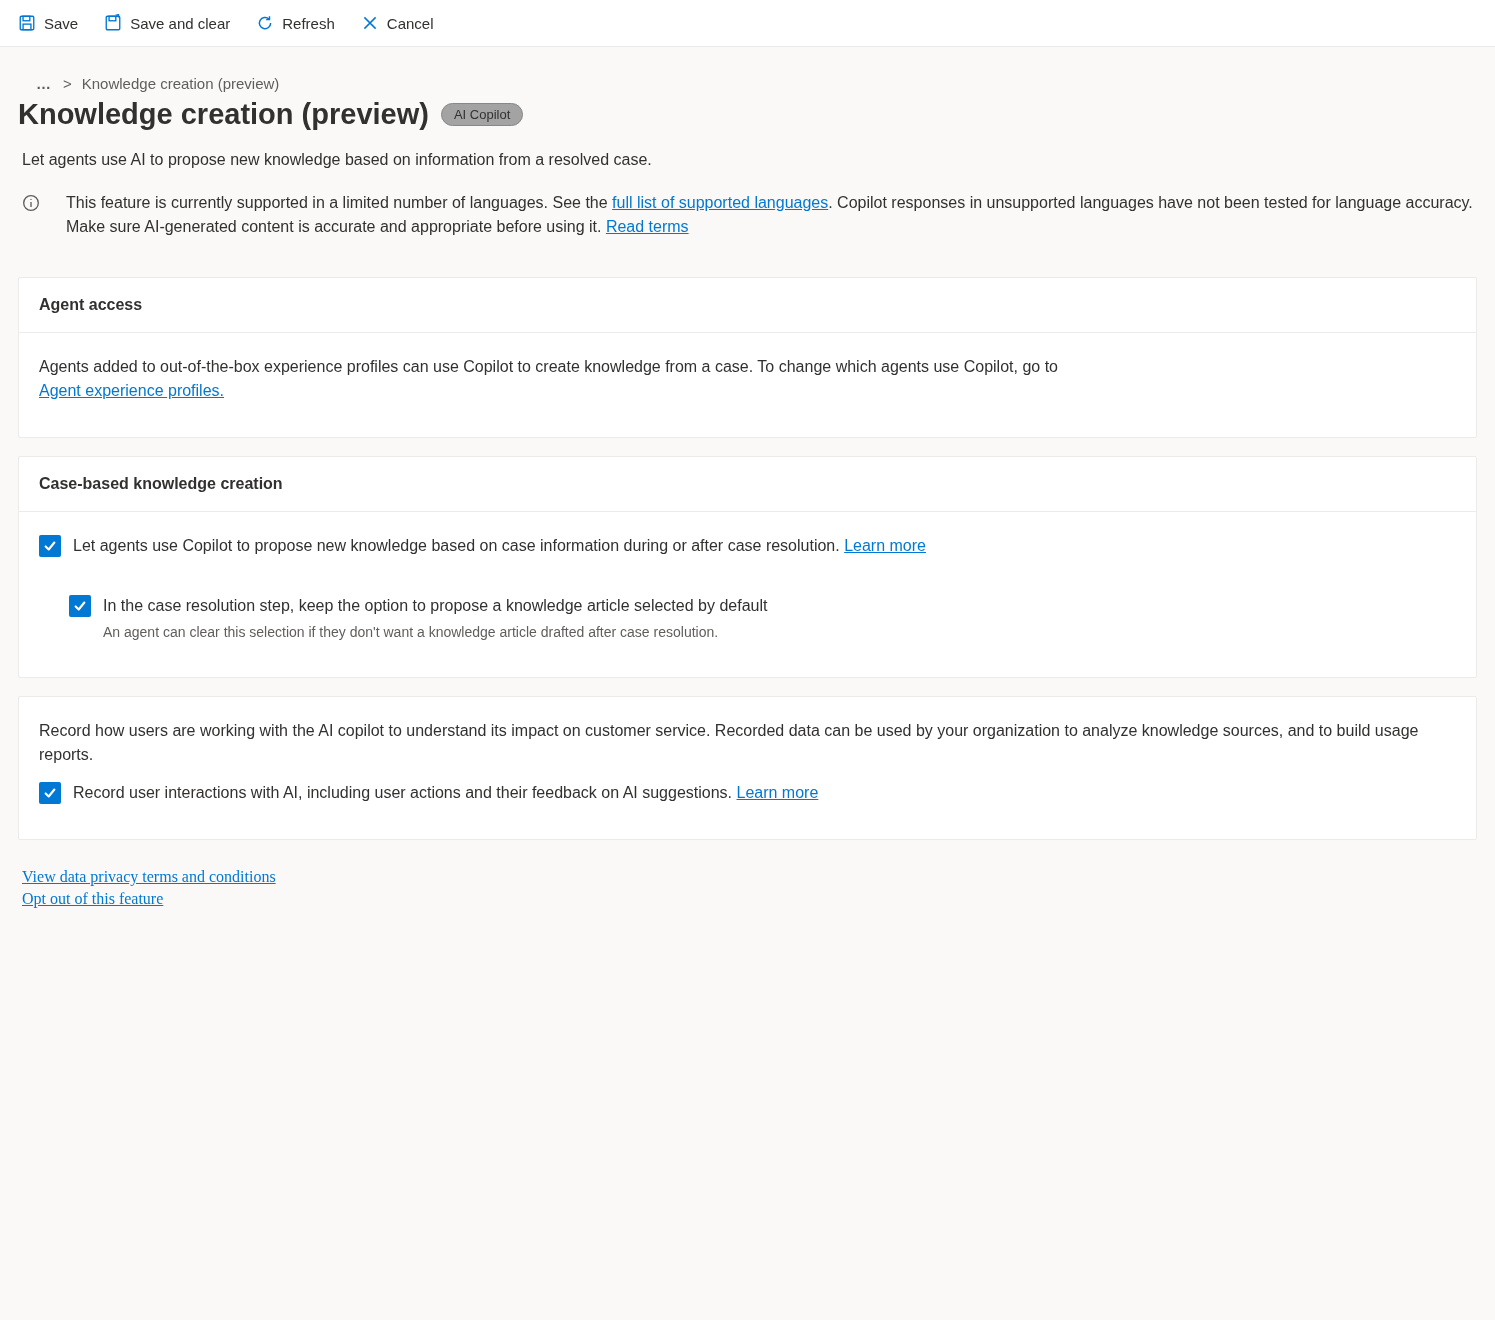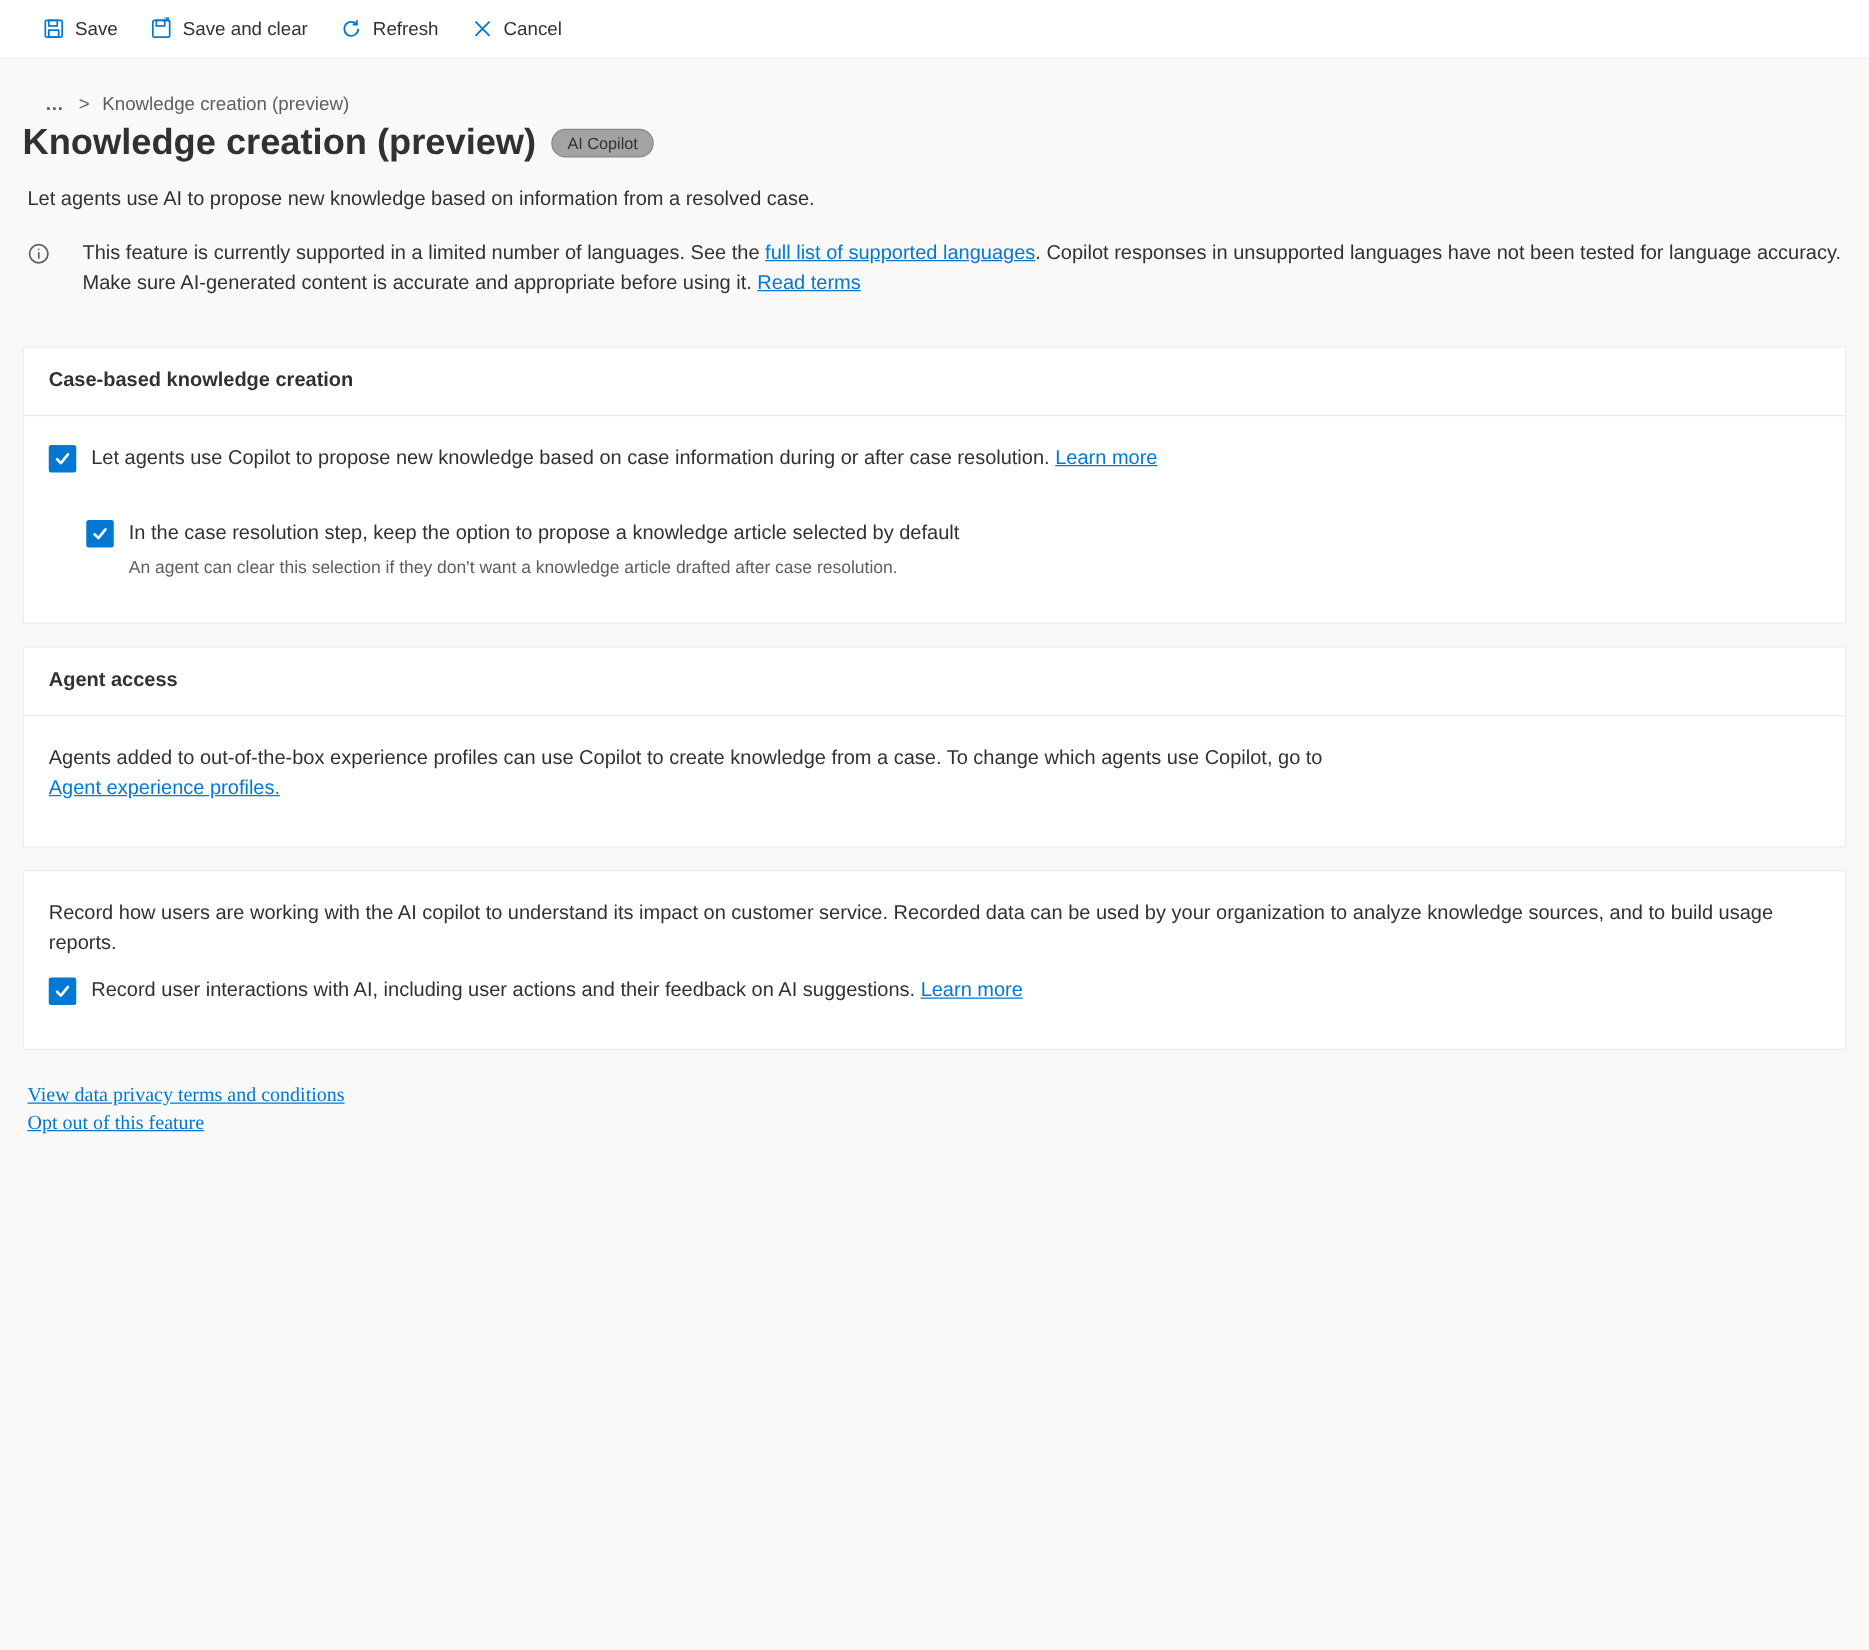--- a/index.html
+++ b/index.html
@@ -6,21 +6,21 @@
     body {
       font-family: "Segoe UI", -apple-system, sans-serif;
       font-size: 14px;
       color: #323130;
       background: #faf9f8;
     }
     .toolbar {
       display: flex;
       align-items: center;
       gap: 6px;
-      padding: 8px 24px;
+      padding: 8px 8px;
       background: #ffffff;
       border-bottom: 1px solid #edebe9;
     }
     .toolbar-btn {
       display: flex;
       align-items: center;
       gap: 8px;
       padding: 6px 10px;
       background: transparent;
       border: none;
@@ -230,20 +230,29 @@
   <div class="info-banner">
     <span class="info-icon">
       <svg viewBox="0 0 16 16" fill="none" stroke="currentColor" stroke-width="1.2">
           <circle cx="8" cy="8" r="6.5"></circle>
           <line x1="8" y1="7" x2="8" y2="11.5"></line>
           <circle cx="8" cy="4.8" r="0.6" fill="currentColor" stroke="none"></circle>
         </svg>
     </span>
     <div>
       <span>This feature is currently supported in a limited number of languages. See the </span><a href="#" class="link">full list of supported languages</a><span>. Copilot responses in unsupported languages have not been tested for language accuracy. Make sure AI-generated content is accurate and appropriate before using it. </span><a href="#" class="link">Read terms</a>
+    </div>
+  </div>
+
+  <div class="card">
+    <div class="card-header">Agent access</div>
+    <div class="card-body">
+      <div>
+        <span>Agents added to out-of-the-box experience profiles can use Copilot to create knowledge from a case. To change which agents use Copilot, go to </span><br><a href="#" class="link">Agent experience profiles.</a>
+      </div>
     </div>
   </div>
 
   <div class="card">
     <div class="card-header">Case-based knowledge creation</div>
     <div class="card-body">
       <div class="checkbox-row">
         <span class="checkbox">
           <svg viewBox="0 0 16 16" fill="none" stroke="currentColor" stroke-width="2.4" stroke-linecap="round" stroke-linejoin="round">
               <polyline points="3,8.5 6.5,12 13,4"></polyline>
@@ -257,29 +266,20 @@
       <div class="checkbox-row nested">
         <span class="checkbox">
           <svg viewBox="0 0 16 16" fill="none" stroke="currentColor" stroke-width="2.4" stroke-linecap="round" stroke-linejoin="round">
               <polyline points="3,8.5 6.5,12 13,4"></polyline>
             </svg>
         </span>
         <div class="checkbox-label-stack">
           <span>In the case resolution step, keep the option to propose a knowledge article selected by default</span>
           <div class="checkbox-desc">An agent can clear this selection if they don't want a knowledge article drafted after case resolution.</div>
         </div>
-      </div>
-    </div>
-  </div>
-
-  <div class="card">
-    <div class="card-header">Agent access</div>
-    <div class="card-body">
-      <div>
-        <span>Agents added to out-of-the-box experience profiles can use Copilot to create knowledge from a case. To change which agents use Copilot, go to </span><br><a href="#" class="link">Agent experience profiles.</a>
       </div>
     </div>
   </div>
 
   <div class="card">
     <div class="card-body">
       <p>Record how users are working with the AI copilot to understand its impact on customer service. Recorded data can be used by your organization to analyze knowledge sources, and to build usage reports.</p>
       <div class="checkbox-row spacer-top" style="margin-top:14px">
         <span class="checkbox">
           <svg viewBox="0 0 16 16" fill="none" stroke="currentColor" stroke-width="2.4" stroke-linecap="round" stroke-linejoin="round">

